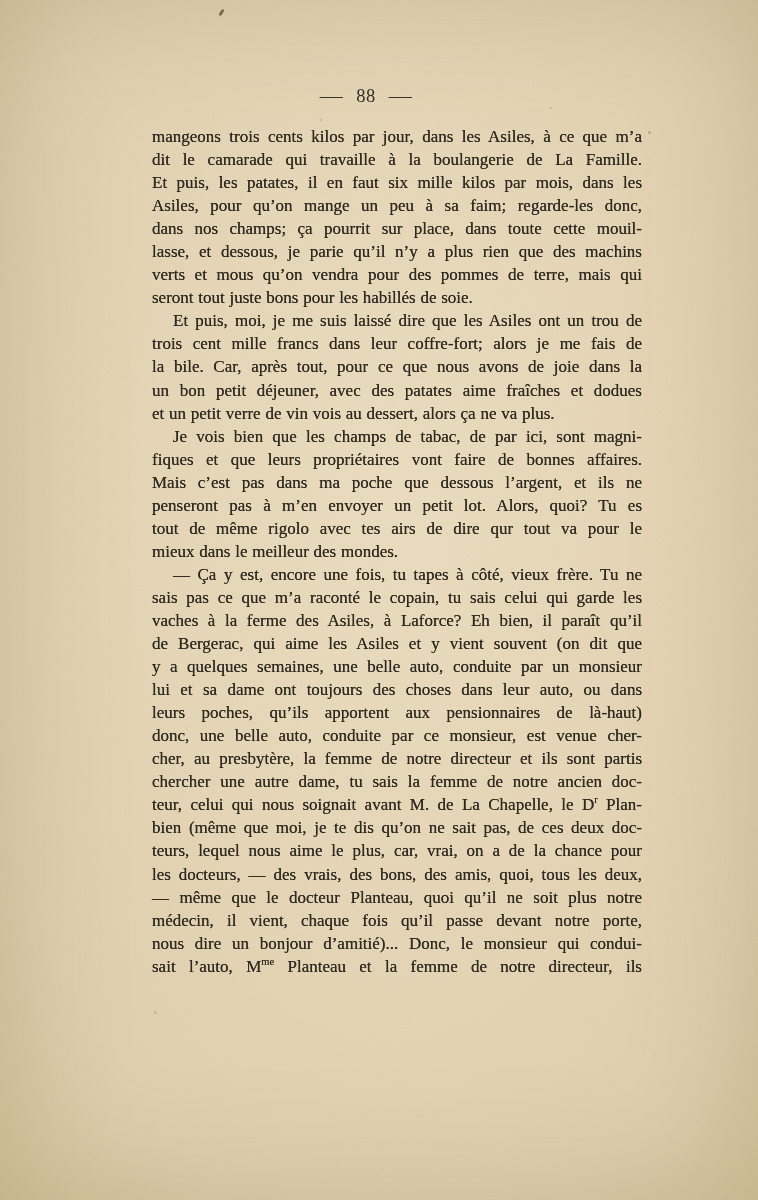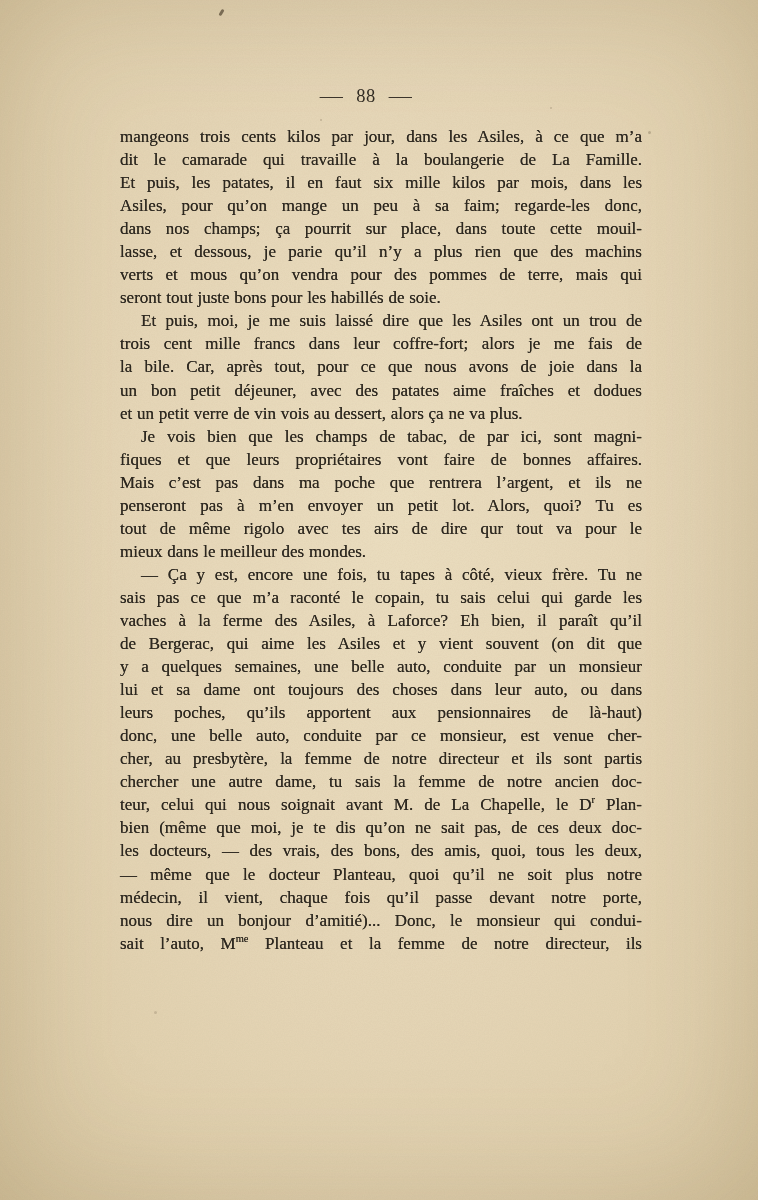--- a/index.html
+++ b/index.html
@@ -55,20 +55,21 @@
     width: 522px;
     font-size: 17px;
     line-height: 23.05px;
     text-shadow: 0 0 0.45px rgba(46, 40, 30, 0.85);
   }
   .paragraph { margin: 0; }
   .line {
     text-align: justify;
     text-align-last: justify;
     word-spacing: 0.5px;
+    margin-left: 32px;
   }
   .line.no-justify { text-align-last: left; }
   .paragraph.indent .line:first-child { text-indent: 21px; }
   sup {
     font-size: 0.62em;
     vertical-align: super;
     line-height: 0;
   }
   .speck {
     position: absolute;
@@ -132,38 +133,39 @@
       <div class="paragraph indent">
         <div class="line">Et puis, moi, je me suis laissé dire que les Asiles ont un trou de</div>
         <div class="line">trois cent mille francs dans leur coffre-fort; alors je me fais de</div>
         <div class="line">la bile. Car, après tout, pour ce que nous avons de joie dans la</div>
         <div class="line">un bon petit déjeuner, avec des patates aime fraîches et dodues</div>
         <div class="line no-justify">et un petit verre de vin vois au dessert, alors ça ne va plus.</div>
       </div>
       <div class="paragraph indent">
         <div class="line">Je vois bien que les champs de tabac, de par ici, sont magni-</div>
         <div class="line">fiques et que leurs propriétaires vont faire de bonnes affaires.</div>
-        <div class="line">Mais c’est pas dans ma poche que rentrera l’argent, et ils ne</div>
+        <div class="line">Mais c’est pas dans ma poche que dessous l’argent, et ils ne</div>
         <div class="line">penseront pas à m’en envoyer un petit lot. Alors, quoi? Tu es</div>
         <div class="line">tout de même rigolo avec tes airs de dire qur tout va pour le</div>
         <div class="line no-justify">mieux dans le meilleur des mondes.</div>
       </div>
       <div class="paragraph indent">
         <div class="line">— Ça y est, encore une fois, tu tapes à côté, vieux frère. Tu ne</div>
         <div class="line">sais pas ce que m’a raconté le copain, tu sais celui qui garde les</div>
         <div class="line">vaches à la ferme des Asiles, à Laforce? Eh bien, il paraît qu’il</div>
         <div class="line">de Bergerac, qui aime les Asiles et y vient souvent (on dit que</div>
         <div class="line">y a quelques semaines, une belle auto, conduite par un monsieur</div>
         <div class="line">lui et sa dame ont toujours des choses dans leur auto, ou dans</div>
         <div class="line">leurs poches, qu’ils apportent aux pensionnaires de là-haut)</div>
         <div class="line">donc, une belle auto, conduite par ce monsieur, est venue cher-</div>
         <div class="line">cher, au presbytère, la femme de notre directeur et ils sont partis</div>
         <div class="line">chercher une autre dame, tu sais la femme de notre ancien doc-</div>
         <div class="line">teur, celui qui nous soignait avant M. de La Chapelle, le D<sup>r</sup> Plan-</div>
         <div class="line">bien (même que moi, je te dis qu’on ne sait pas, de ces deux doc-</div>
+        <div class="line">teurs, lequel nous aime le plus, car, vrai, on a de la chance pour</div>
         <div class="line">les docteurs, — des vrais, des bons, des amis, quoi, tous les deux,</div>
         <div class="line">— même que le docteur Planteau, quoi qu’il ne soit plus notre</div>
         <div class="line">médecin, il vient, chaque fois qu’il passe devant notre porte,</div>
         <div class="line">nous dire un bonjour d’amitié)... Donc, le monsieur qui condui-</div>
         <div class="line">sait l’auto, M<sup>me</sup> Planteau et la femme de notre directeur, ils</div>
       </div>
     </div>
 
 </div>
 

